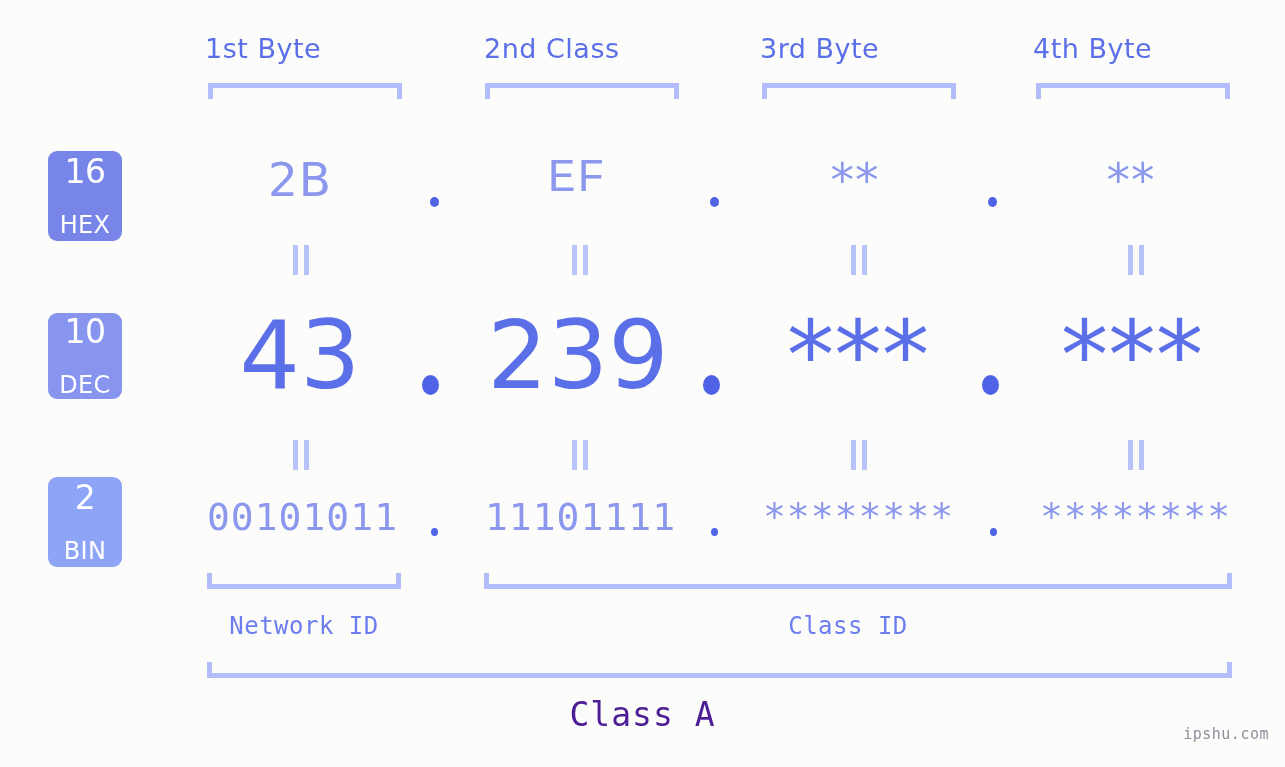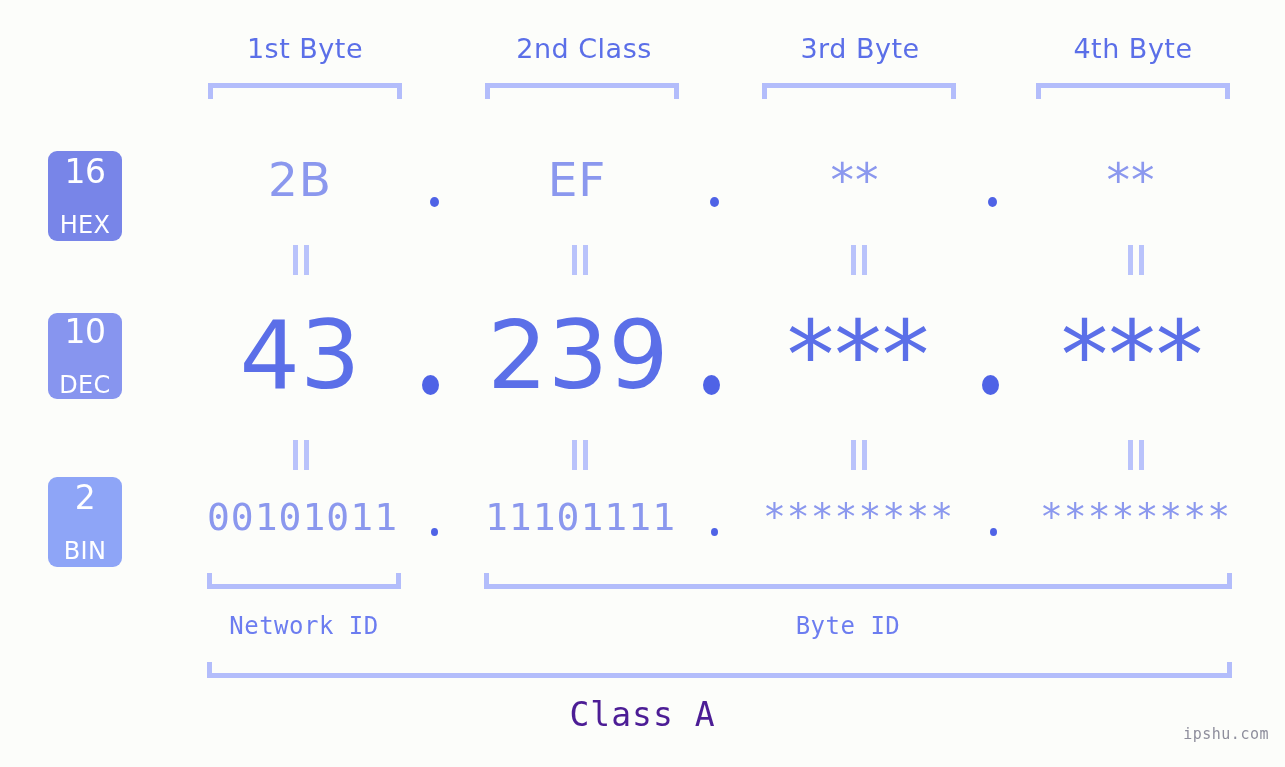--- a/index.html
+++ b/index.html
@@ -18,21 +18,20 @@
     position: absolute;
     left: 0; top: 0;
     width: 1285px;
     height: 767px;
   }
 
   
   .byte-label {
     position: absolute;
     top: 33px;
-    text-align: center;
     font-family: "DejaVu Sans", sans-serif;
     font-size: 27px;
     color: #5b6fe8;
     letter-spacing: 0.5px;
     white-space: nowrap;
   }
 
   
   .bracket-top {
     position: absolute;
@@ -202,21 +201,21 @@
     <span class="nm">DEC</span>
   </div>
   <div class="badge" id="badge-bin">
     <span class="num">2</span>
     <span class="nm">BIN</span>
   </div>
 
   <div class="row-hex">
     <div class="val" style="left:205px;width:190px;">2B</div>
     <div class="dot hex" style="left:430px;"></div>
-    <div class="val" style="left:482px;width:190px;">EF</div>
+    <div class="val" style="left:482px;width:190px;font-family:Liberation Mono, monospace;">EF</div>
     <div class="dot hex" style="left:710px;"></div>
     <div class="val masked" style="left:760px;width:190px;">**</div>
     <div class="dot hex" style="left:988px;"></div>
     <div class="val masked" style="left:1036px;width:190px;">**</div>
   </div>
 
   <div class="eq r1" style="left:291px;">
       <i></i>
       <i></i>
     </div>
@@ -267,20 +266,20 @@
     <div class="dot bin" style="left:711px;"></div>
     <div class="val masked" style="left:756px;width:205px;">********</div>
     <div class="dot bin" style="left:990px;"></div>
     <div class="val masked" style="left:1033px;width:205px;">********</div>
   </div>
 
   <div class="bracket-bottom" style="left:207px;top:573px;width:194px;"></div>
   <div class="bracket-bottom" style="left:484px;top:573px;width:748px;"></div>
 
   <div class="id-label" style="left:204px;width:200px;">Network ID</div>
-  <div class="id-label" style="left:748px;width:200px;">Byte ID</div>
+  <div class="id-label" style="left:748px;width:200px;">Class ID</div>
 
   <div class="bracket-bottom" style="left:207px;top:662px;width:1025px;"></div>
   <div id="class-label">Class A</div>
 
   <div id="watermark">ipshu.com</div>
 
 </div>
 
 </body></html>

